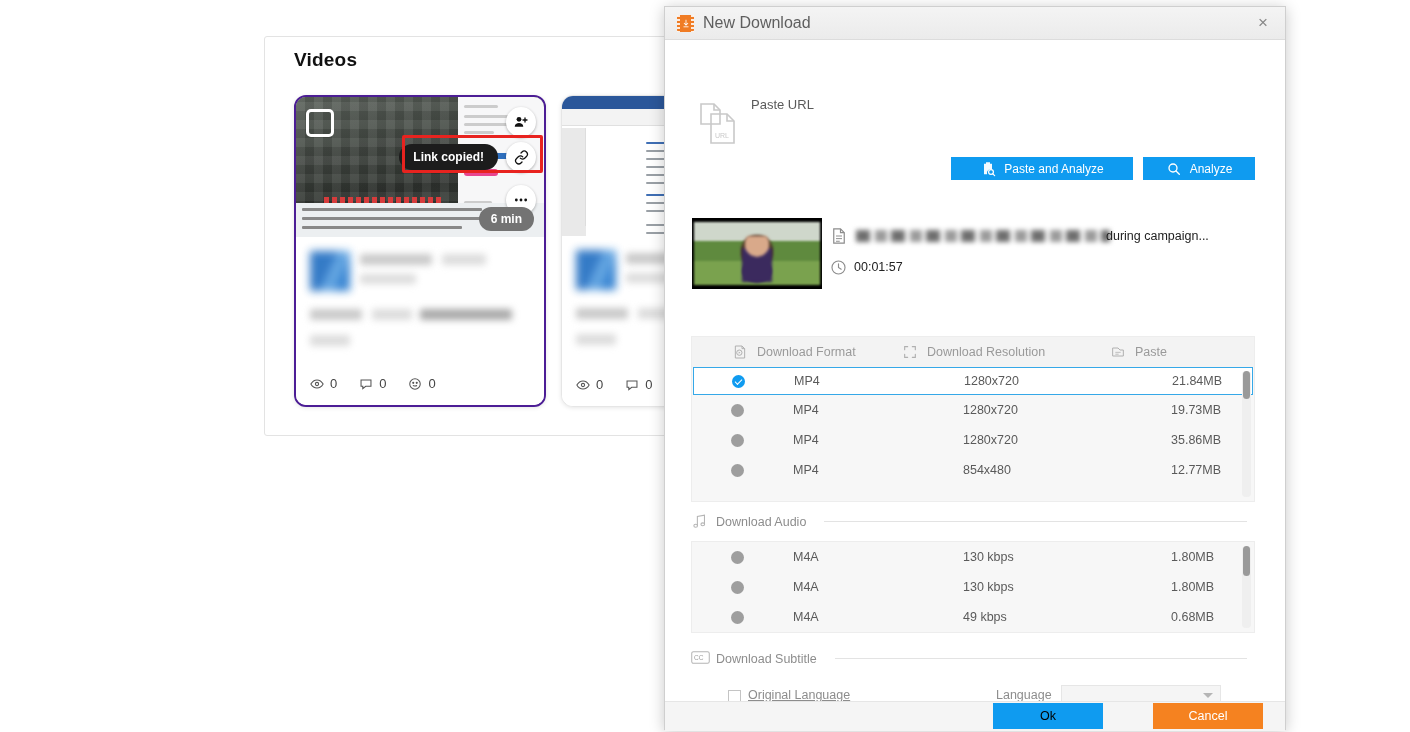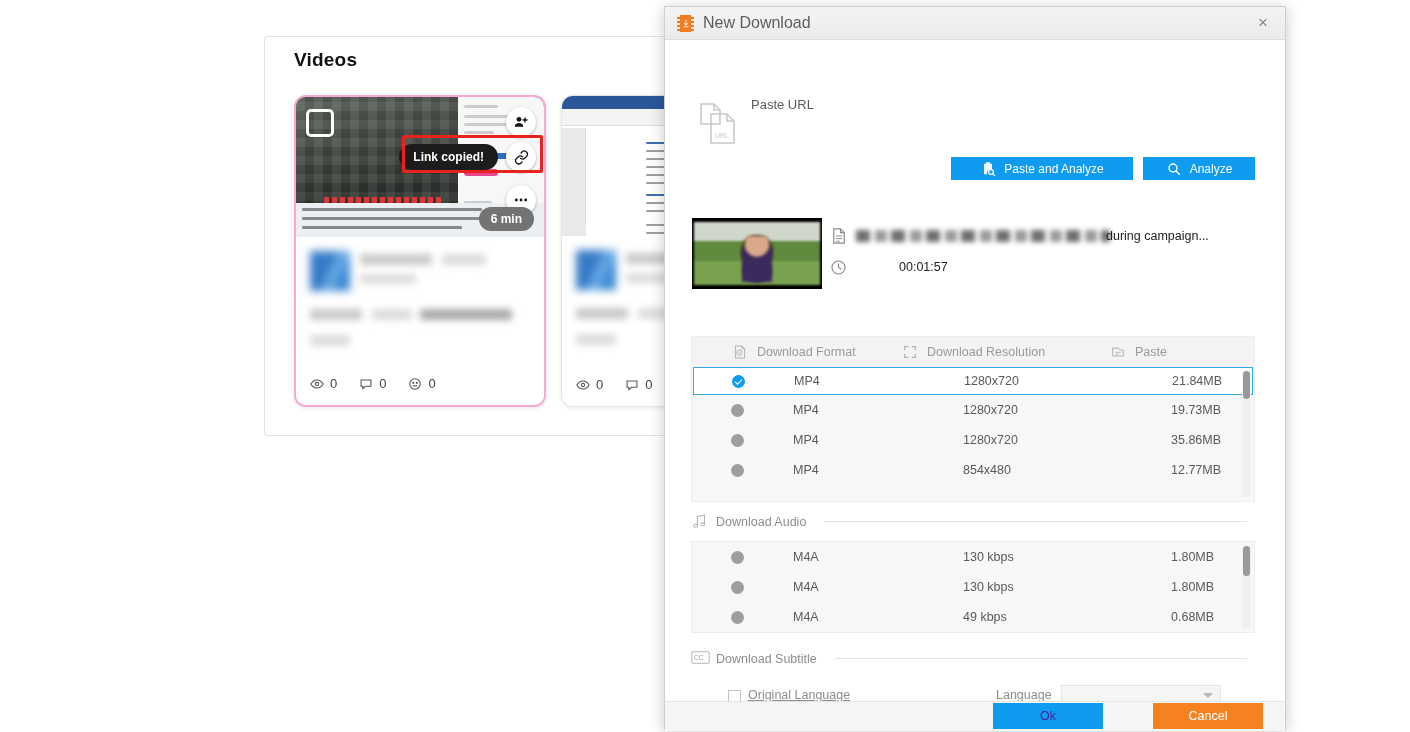--- a/index.html
+++ b/index.html
@@ -29,21 +29,21 @@
   }
 
   .vcard {
     position: absolute;
     background: #fff;
     border-radius: 12px;
     overflow: hidden;
   }
   .vcard.primary {
     left: 29px; top: 58px; width: 252px; height: 312px;
-    border: 2px solid #f9a8d4;
+    border: 2px solid #4c1d95;
     box-shadow: 0 1px 4px rgba(0,0,0,.10);
   }
   .vcard.secondary {
     left: 296px; top: 58px; width: 252px; height: 312px;
     border: 1px solid #e6e6e6;
     box-shadow: 0 1px 4px rgba(0,0,0,.10);
   }
 
   .thumb {
     position: absolute; left: 0; top: 0; right: 0; height: 140px;
@@ -237,21 +237,21 @@
   .clock-ico { position:absolute; left:829px; top:225px; width:17px; height:17px; color:#8c8c8c; }
   .vi-title-blur {
     position:absolute; left:855px; top:196px; width:254px; height:12px;
     background:
       repeating-linear-gradient(90deg,#6e6e6e 0 14px, #ffffff 14px 19px, #9a9a9a 19px 31px, #ffffff 31px 35px);
     filter: blur(2.4px);
   }
   .vi-title-tail {
     position:absolute; left:1109px; top:195px; font-size:12.5px; color:#222;
   }
-  .vi-dur { position:absolute; left:853px; top:226px; font-size:12.5px; color:#222;margin-left:45px; }
+  .vi-dur { position:absolute; left:853px; top:226px; font-size:12.5px; color:#222; }
 
   
   .tbl {
     position:absolute; left:690px; background:#f7f7f7;
     border:1px solid #ededed;
   }
   .tbl-head { height:30px; display:flex; align-items:center; background:#f3f3f3; }
   .th { display:flex; align-items:center; gap:9px; font-size:12.5px; color:#9a9a9a; }
   .th-ico { width:16px; height:16px; color:#b0b0b0; }
   .row {
@@ -296,21 +296,21 @@
   }
   .caret { width:0;height:0;border-left:5px solid transparent;border-right:5px solid transparent;border-top:5px solid #b5b5b5; }
 
   
   .footer {
     position:absolute; left:0; right:0; bottom:0; height:30px;
     background:#f5f5f5; border-top:1px solid #e6e6e6;
   }
   .btn-ok {
     position:absolute; right:182px; bottom:2px; width:110px; height:26px;
-    background:#0f9bf0; color:#4c1d95; font-size:12.5px;
+    background:#0f9bf0; color:#000000; font-size:12.5px;
     display:flex; align-items:center; justify-content:center; cursor:default;
   }
   .btn-cancel {
     position:absolute; right:22px; bottom:2px; width:110px; height:26px;
     background:#f58220; color:#fff; font-size:12.5px;
     display:flex; align-items:center; justify-content:center; cursor:default;
   }
 </style>
 </head>
 <body>

